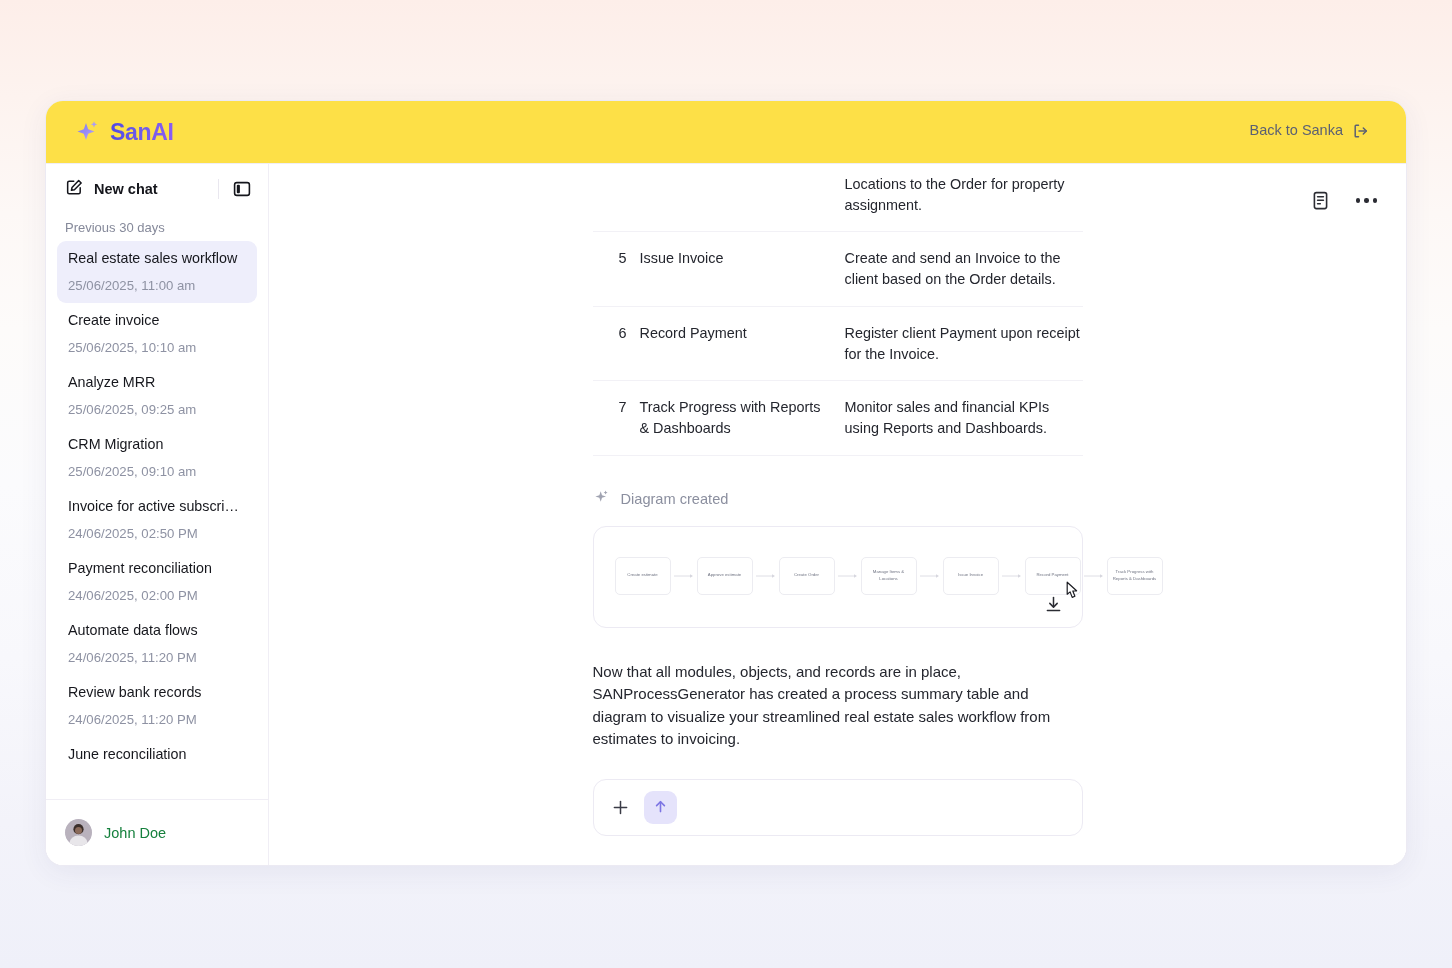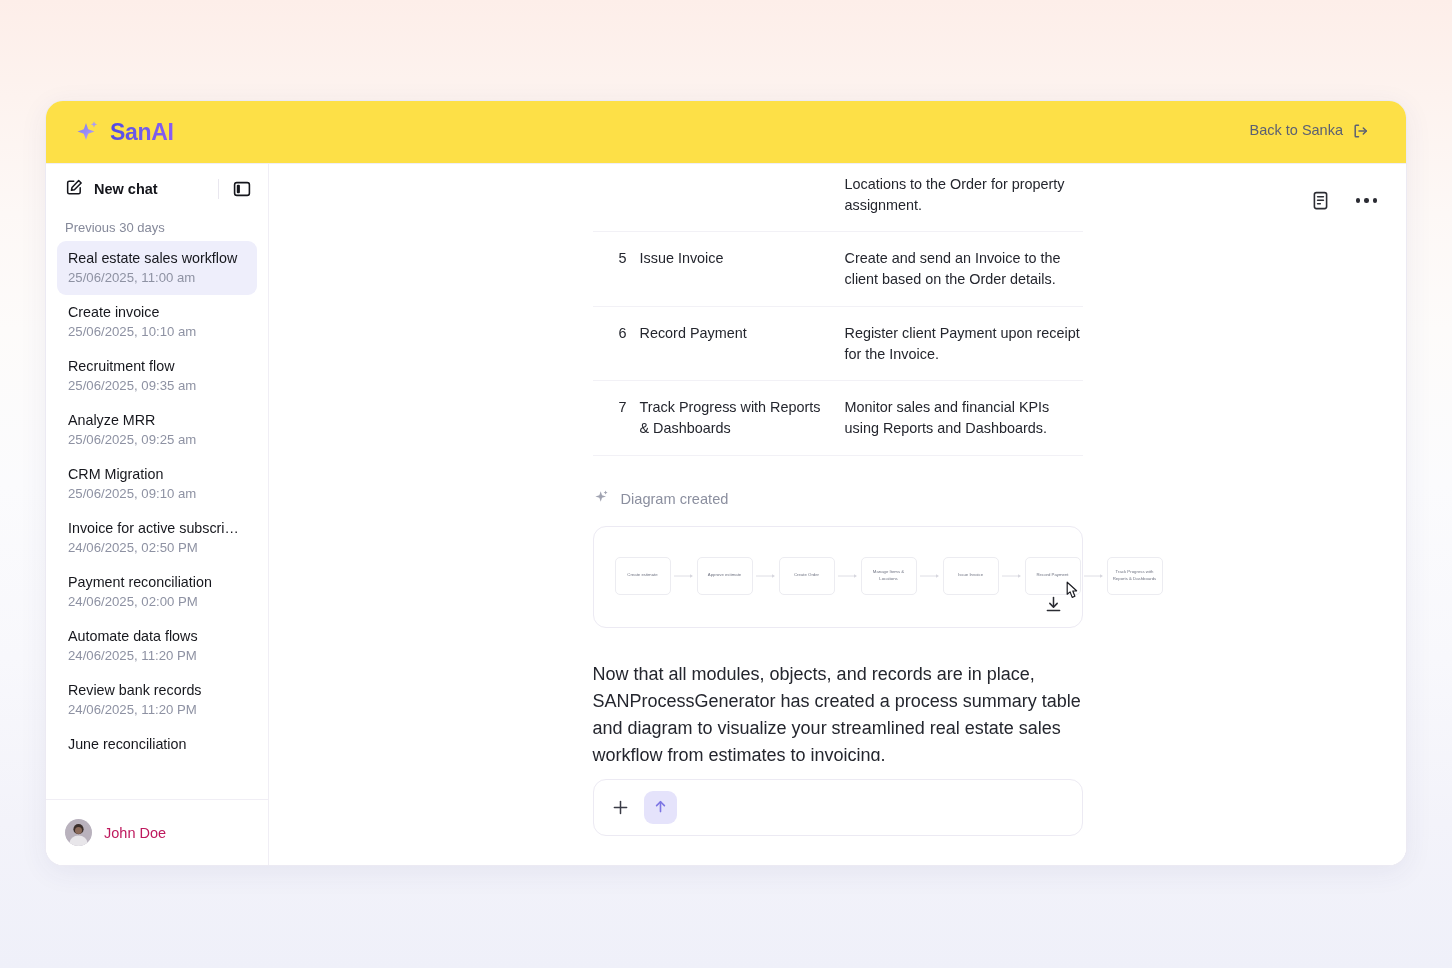--- a/index.html
+++ b/index.html
@@ -97,35 +97,35 @@
   .chat-item {
     padding: 9px 11px 10px 11px;
     border-radius: 9px;
     cursor: pointer;
   }
   .chat-item.active { background: #eeeefb; }
   .chat-title {
     font-size: 14.3px; font-weight: 400; color: #16171d;
     white-space: nowrap; overflow: hidden; text-overflow: ellipsis;
   }
-  .chat-time { font-size: 13.2px; color: #8e92a3; margin-top: 4px; }
+  .chat-time { font-size: 13.2px; color: #8e92a3; margin-top: 12px; }
 
   .sidebar-footer {
     flex: 0 0 66px;
     border-top: 1px solid #f0eef5;
     display: flex; align-items: center; gap: 12px;
     padding: 0 19px;
     background: #fff;
   }
   .avatar {
     width: 27px; height: 27px; border-radius: 50%;
     overflow: hidden; flex: 0 0 27px;
     background: #cfcbd6;
   }
-  .user-name { font-size: 14.5px; color: #be185d; }
+  .user-name { font-size: 14.5px; color: #15803d; }
 
   
   .main {
     flex: 1; min-width: 0; position: relative;
     display: flex; flex-direction: column;
     background: #fff;
   }
   .main-actions {
     position: absolute; right: 29px; top: 26px;
     display: flex; align-items: center; gap: 25px;
@@ -183,21 +183,21 @@
     display: flex; align-items: center; justify-content: center;
     text-align: center;
     font-size: 4.3px; color: #6f7382;
     line-height: 1.6; padding: 0 3px;
   }
   .arrow { width: 26px; display: flex; align-items: center; justify-content: center; }
   .dl-icon { position: absolute; right: 19px; bottom: 9px; }
   .cursor-hand { position: absolute; left: 1064px; top: 581px; z-index: 30; }
 
   .para {
-    font-size: 18px; line-height: 1.5;
+    font-size: 15px; line-height: 1.5;
     color: #24262e;
     margin-top: 33px;
   }
 
   
   .composer-wrap {
     flex: 0 0 auto;
     display: flex; justify-content: center;
     padding: 18px 0 29px 0;
     background: #fff;
@@ -286,24 +286,20 @@
       <div class="chat-list">
         <div class="chat-item active">
           <div class="chat-title">Real estate sales workflow</div>
           <div class="chat-time">25/06/2025, 11:00 am</div>
         </div>
         <div class="chat-item">
           <div class="chat-title">Create invoice</div>
           <div class="chat-time">25/06/2025, 10:10 am</div>
         </div>
         <div class="chat-item">
-          <div class="chat-title">Recruitment flow</div>
-          <div class="chat-time">25/06/2025, 09:35 am</div>
-        </div>
-        <div class="chat-item">
           <div class="chat-title">Analyze MRR</div>
           <div class="chat-time">25/06/2025, 09:25 am</div>
         </div>
         <div class="chat-item">
           <div class="chat-title">CRM Migration</div>
           <div class="chat-time">25/06/2025, 09:10 am</div>
         </div>
         <div class="chat-item">
           <div class="chat-title">Invoice for active subscrip…</div>
           <div class="chat-time">24/06/2025, 02:50 PM</div>

